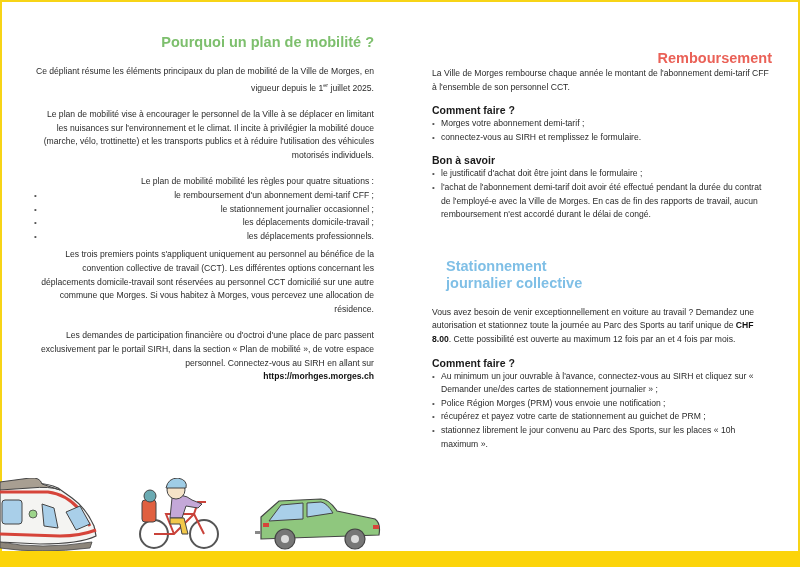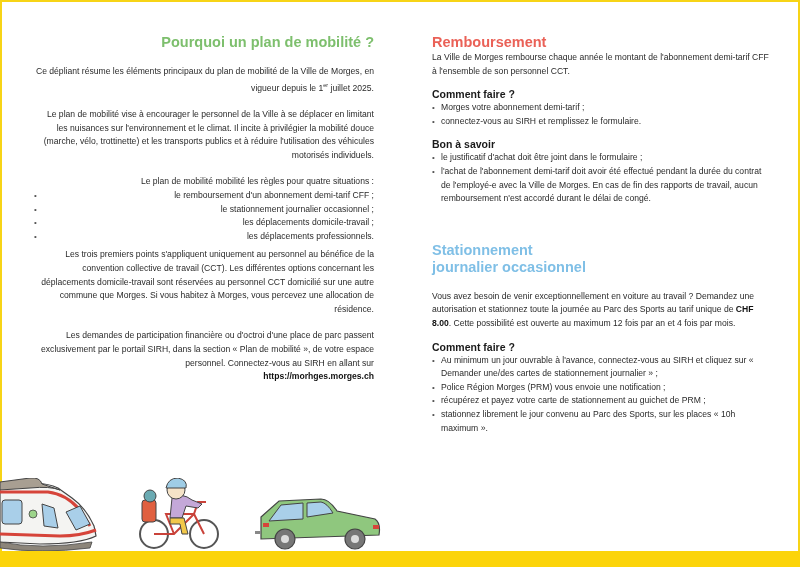--- a/index.html
+++ b/index.html
@@ -9,21 +9,21 @@
       position: absolute; left: 0; top: 0; width: 800px; height: 567px;
       border-left: 2px solid #f7d417; border-top: 2px solid #f7d417; border-right: 2px solid #f7d417;
     }
     .bottom-bar { position: absolute; left: 0; bottom: 0; width: 800px; height: 16px; background: #fcd40a; }
     .col { position: absolute; top: 0; }
     .col-left { left: 34px; width: 340px; text-align: right; }
     .col-right { left: 432px; width: 340px; }
     h1.title { font-weight: bold; font-size: 14.5px; line-height: 17px; }
     .green { color: #7dbf6d; }
     .red { color: #ea6157; }
-    .blue { color: #7fbfe6; }
+    .blue { color: #7fbfe6; margin-left: 14px; }
     p, li { font-size: 8.6px; line-height: 13.6px; color: #2a2a2a; }
     ul { list-style: none; }
     li { position: relative; padding-left: 9px; }
     li::before { content: "•"; position: absolute; left: 0; top: 0; color: #555; font-size: 8px; }
     h2.sub { font-weight: bold; font-size: 10.5px; line-height: 13px; color: #1a1a1a; }
     b { font-weight: bold; color: #111; }
     .illus { position: absolute; }
     svg { display: block; }
   </style>
 </head>
@@ -41,38 +41,38 @@
     <li>le stationnement journalier occasionnel ;</li>
     <li>les déplacements domicile-travail ;</li>
     <li>les déplacements professionnels.</li>
   </ul>
   <p style="margin-top:5px;">Les trois premiers points s'appliquent uniquement au personnel au bénéfice de la convention collective de travail (CCT). Les différentes options concernant les déplacements domicile-travail sont réservées au personnel CCT domicilié sur une autre commune que Morges. Si vous habitez à Morges, vous percevez une allocation de résidence.</p>
   <p style="margin-top:13px;">Les demandes de participation financière ou d'octroi d'une place de parc passent exclusivement par le portail SIRH, dans la section « Plan de mobilité », de votre espace personnel. Connectez-vous au SIRH en allant sur</p>
   <p><b>https://morhges.morges.ch</b></p>
 </div>
 
 <div class="col col-right">
-  <h1 class="title red" style="margin-top:34px;">
+  <h1 class="title red" style="margin-top:50px;text-align:right;">
     <span>Remboursement</span><br>
   </h1>
   <p style="margin-top:0;">La Ville de Morges rembourse chaque année le montant de l'abonnement demi-tarif CFF à l'ensemble de son personnel CCT.</p>
   <h2 class="sub" style="margin-top:10px;">Comment faire ?</h2>
   <ul>
     <li>Morges votre abonnement demi-tarif ;</li>
     <li>connectez-vous au SIRH et remplissez le formulaire.</li>
   </ul>
   <h2 class="sub" style="margin-top:10px;">Bon à savoir</h2>
   <ul>
     <li>le justificatif d'achat doit être joint dans le formulaire ;</li>
     <li>l'achat de l'abonnement demi-tarif doit avoir été effectué pendant la durée du contrat de l'employé-e avec la Ville de Morges. En cas de fin des rapports de travail, aucun remboursement n'est accordé durant le délai de congé.</li>
   </ul>
 
   <h1 class="title blue" style="margin-top:36px;">
     <span>Stationnement</span><br>
-    <span>journalier occasionnel</span>
+    <span>journalier collective</span>
   </h1>
   <p style="margin-top:14px;"><span>Vous avez besoin de venir exceptionnellement en voiture au travail ? Demandez une autorisation et stationnez toute la journée au Parc des Sports au tarif unique de </span><b>CHF 8.00</b><span>. Cette possibilité est ouverte au maximum 12 fois par an et 4 fois par mois.</span></p>
   <h2 class="sub" style="margin-top:10px;">Comment faire ?</h2>
   <ul>
     <li>Au minimum un jour ouvrable à l'avance, connectez-vous au SIRH et cliquez sur « Demander une/des cartes de stationnement journalier » ;</li>
     <li>Police Région Morges (PRM) vous envoie une notification ;</li>
     <li>récupérez et payez votre carte de stationnement au guichet de PRM ;</li>
     <li>stationnez librement le jour convenu au Parc des Sports, sur les places « 10h maximum ».</li>
   </ul>
 </div>

